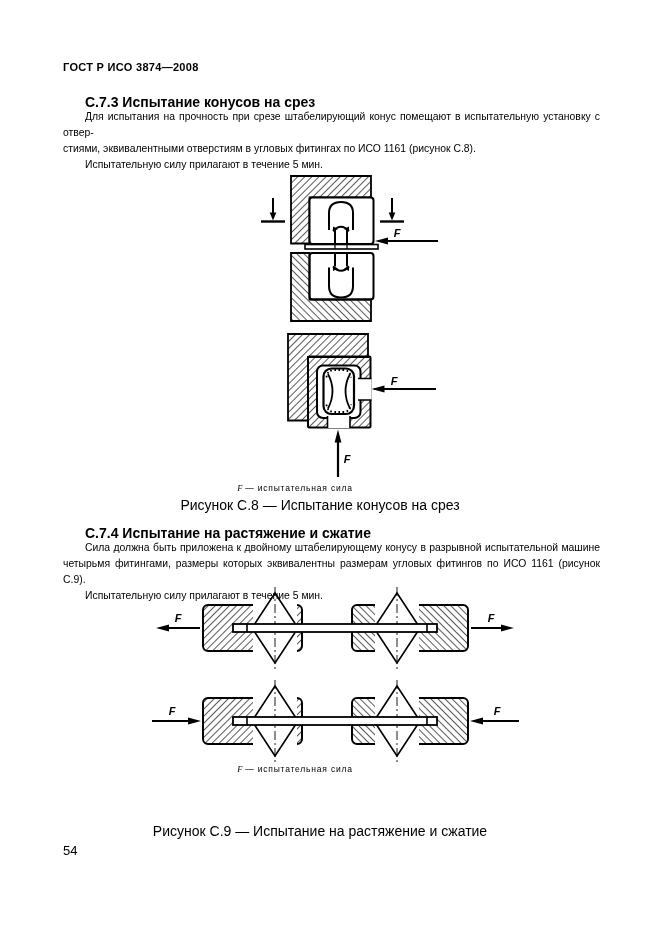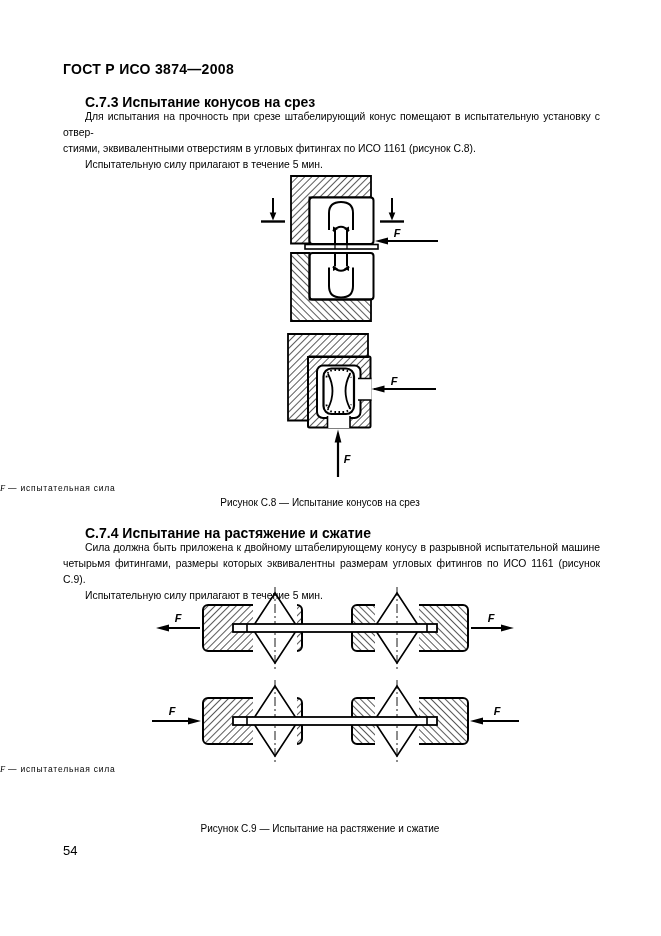--- a/index.html
+++ b/index.html
@@ -1,29 +1,29 @@
 <!DOCTYPE html>
 <html><head>
 <meta charset="utf-8">
 <style>
   html,body { margin:0; padding:0; background:#fff; }
   .page {
     position:relative; width:661px; height:936px; background:#fff;
     font-family:"Liberation Sans", sans-serif; color:#000; overflow:hidden;
   }
-  .doc-header { position:absolute; left:63px; top:61px; font-size:14px; font-weight:bold; letter-spacing:0.3px; }
+  .doc-header { position:absolute; left:63px; top:61px; font-size:11px; font-weight:bold; letter-spacing:0.3px; }
   .textblock { position:absolute; left:63px; width:537px; }
   .shead { font-weight:bold; font-size:14px; line-height:12.4px; text-indent:22px; margin:0 0 1px 0; }
   .tline { font-size:10.4px; line-height:16px; margin:0; }
   .ind  { text-indent:22px; }
   .just { text-align:justify; text-align-last:justify; }
   .fig-svg { position:absolute; left:0; top:0; width:661px; height:936px; }
-  .legend { position:absolute; left:0; width:590px; font-size:8.5px; letter-spacing:0.8px; }
+  .legend { position:absolute; left:0; width:590px; text-align:center; font-size:8.5px; letter-spacing:0.8px; }
   .legend .fsym { font-style:italic; font-family:"Liberation Serif", serif; margin-right:2px; }
-  .caption { position:absolute; left:0; width:640px; text-align:center; font-size:10px; }
+  .caption { position:absolute; left:0; width:640px; text-align:center; font-size:14px; }
   .pageno { position:absolute; left:63px; top:843px; font-size:13px; }
   .c73 { top:96px; } .c74 { top:527px; }
   .legend-c8 { top:483px; } .caption-c8 { top:497px; }
   .legend-c9 { top:764px; } .caption-c9 { top:778px;margin-top:45px; }
 </style>
 </head>
 <body>
 
 <div class="page">
 

